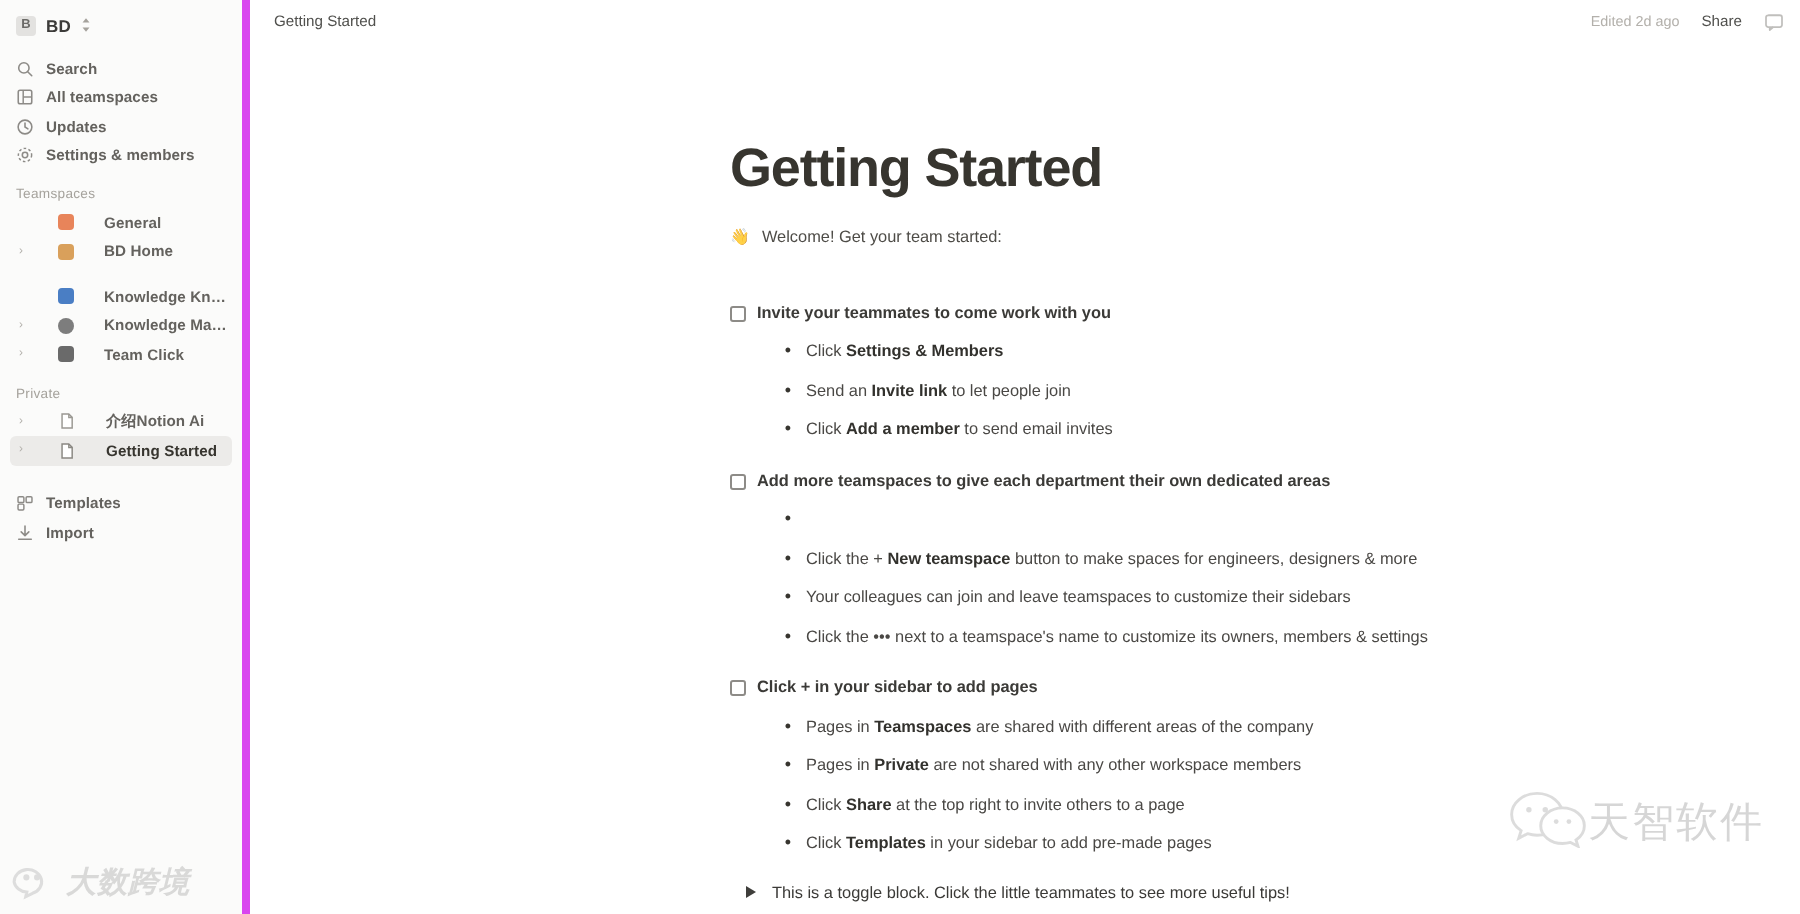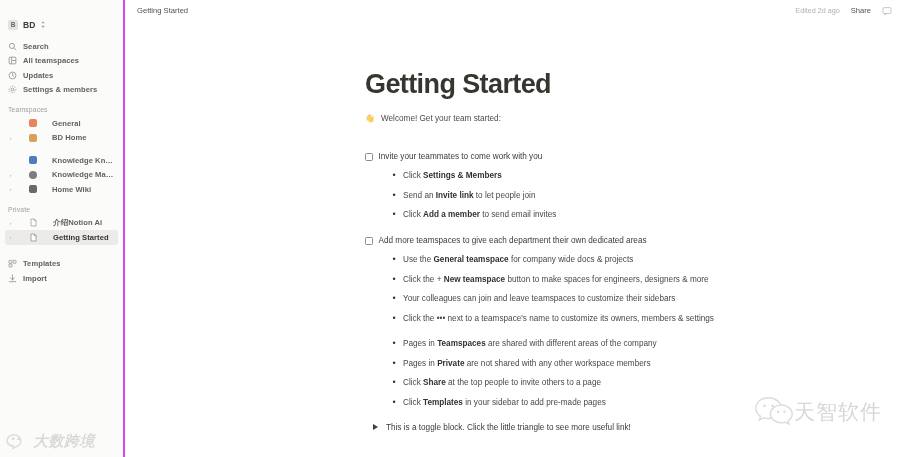--- a/index.html
+++ b/index.html
@@ -8,22 +8,22 @@
     background: #ffffff;
     font-family: "Liberation Sans", "DejaVu Sans", sans-serif;
     overflow: hidden;
   }
   #app { position: relative; width: 900px; height: 457px; display: flex; }
 
   
   #sidebar {
     width: 125px; height: 457px;
     background: #fbfbfa;
-    border-right: 2px solid #d946ef;
-    padding-top: 15px;
+    border-right: 4px solid #d946ef;
+    padding-top: 3px;
     flex: 0 0 125px;
     position: relative;
   }
   .ws-row {
     display: flex; align-items: center; gap: 5px;
     height: 17px; margin: 1px 5px 6px 5px; padding: 0 3px;
     border-radius: 3px; cursor: pointer;
   }
   .ws-avatar {
     width: 10px; height: 10px; border-radius: 2px;
@@ -108,21 +108,21 @@
 
   .todo {
     display: flex; align-items: flex-start; gap: 6px;
     margin-bottom: 8px; cursor: pointer;
   }
   .cbox {
     width: 7.5px; height: 7.5px; border: 1px solid #8d8b87;
     border-radius: 1.5px; flex: 0 0 7.5px; margin-top: 2.2px;
     background: #fff;
   }
-  .todo-txt { font-size: 8.2px; color: #3b3a37; line-height: 1.4; }
+  .todo-txt { font-size: 8.2px; color: #3b3a37; line-height: 1.4; font-weight: bold; }
 
   ul.blist { list-style: none; margin: 0 0 14px 0; padding: 0; }
   ul.blist li {
     display: flex; align-items: flex-start; gap: 6px;
     margin: 0 0 8px 26px; font-size: 8.2px; color: #4a4845; line-height: 1.4;
   }
   ul.blist li .dot {
     flex: 0 0 6px; text-align: center; font-size: 9px;
     line-height: 1.25; color: #37352f;
   }
@@ -226,21 +226,21 @@
       <span class="nav-label">Knowledge Knowledge</span>
     </div>
     <div class="tree-item">
       <span class="chev">›</span>
       <span class="sq" style="background:#7d7d7d;border-radius:50%"></span>
       <span class="nav-label">Knowledge Management...</span>
     </div>
     <div class="tree-item">
       <span class="chev">›</span>
       <span class="sq" style="background:#6a6a6a"></span>
-      <span class="nav-label">Home Wiki</span>
+      <span class="nav-label">Team Click</span>
     </div>
 
     <div class="section-label">Private</div>
 
     <div class="tree-item">
       <span class="chev">›</span>
       <span class="ic">
         <svg viewBox="0 0 16 16">
             <path d="M3.6 1.8h6l3 3v9.4h-9z" fill="#fff" stroke="#9a9892" stroke-width="1.3"></path>
             <path d="M9.6 1.8v3.1h3" fill="none" stroke="#9a9892" stroke-width="1.2"></path>
@@ -337,58 +337,61 @@
             </li>
         </ul>
 
         <div class="todo">
           <span class="cbox"></span>
           <span class="todo-txt">Add more teamspaces to give each department their own dedicated areas</span>
         </div>
         <ul class="blist">
           <li>
               <span class="dot">•</span>
-            <span><span>Use the </span><b>General teamspace</b><span> for company wide docs &amp; projects</span></span>
             </li>
           <li>
               <span class="dot">•</span>
             <span><span>Click the + </span><b>New teamspace</b><span> button to make spaces for engineers, designers &amp; more</span></span>
             </li>
           <li>
               <span class="dot">•</span>
             <span><span>Your colleagues can join and leave teamspaces to customize their sidebars</span></span>
             </li>
           <li>
               <span class="dot">•</span>
             <span><span>Click the ••• next to a teamspace's name to customize its owners, members &amp; settings</span></span>
             </li>
         </ul>
 
+        <div class="todo">
+          <span class="cbox"></span>
+          <span class="todo-txt">Click + in your sidebar to add pages</span>
+        </div>
         <ul class="blist">
           <li>
               <span class="dot">•</span>
             <span><span>Pages in </span><b>Teamspaces</b><span> are shared with different areas of the company</span></span>
             </li>
           <li>
               <span class="dot">•</span>
             <span><span>Pages in </span><b>Private</b><span> are not shared with any other workspace members</span></span>
             </li>
           <li>
               <span class="dot">•</span>
-            <span><span>Click </span><b>Share</b><span> at the top people to invite others to a page</span></span>
+            <span><span>Click </span><b>Share</b><span> at the top right to invite others to a page</span></span>
             </li>
           <li>
               <span class="dot">•</span>
             <span><span>Click </span><b>Templates</b><span> in your sidebar to add pre-made pages</span></span>
             </li>
         </ul>
 
         <div class="toggle-row">
           <span class="tri"></span>
-          <span class="toggle-txt">This is a toggle block. Click the little triangle to see more useful link!</span>
+          <span class="toggle-txt">This is a toggle block. Click the little teammates to see more useful tips!</span>
         </div>
 
       </div>
     </div>
 
     <div id="wm-right">
       <span>
         <svg viewBox="0 0 44 34" width="40" height="31">
           <path d="M16 4C8.3 4 2 9.2 2 15.6c0 3.6 2 6.8 5.2 8.9l-1.3 4.2 4.8-2.5c1.7.5 3.5.8 5.3.8 7.7 0 14-5.2 14-11.4S23.7 4 16 4z" fill="none" stroke="#9a9a9a" stroke-width="1.6"></path>
           <circle cx="11.5" cy="13" r="1.5" fill="#9a9a9a"></circle>

